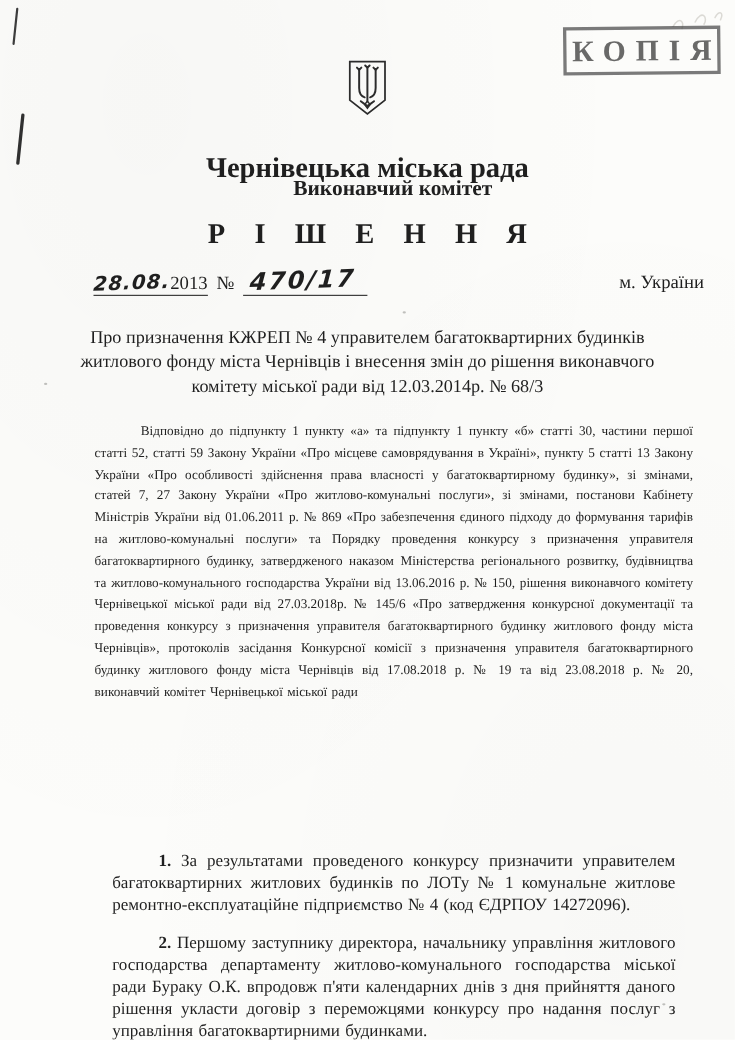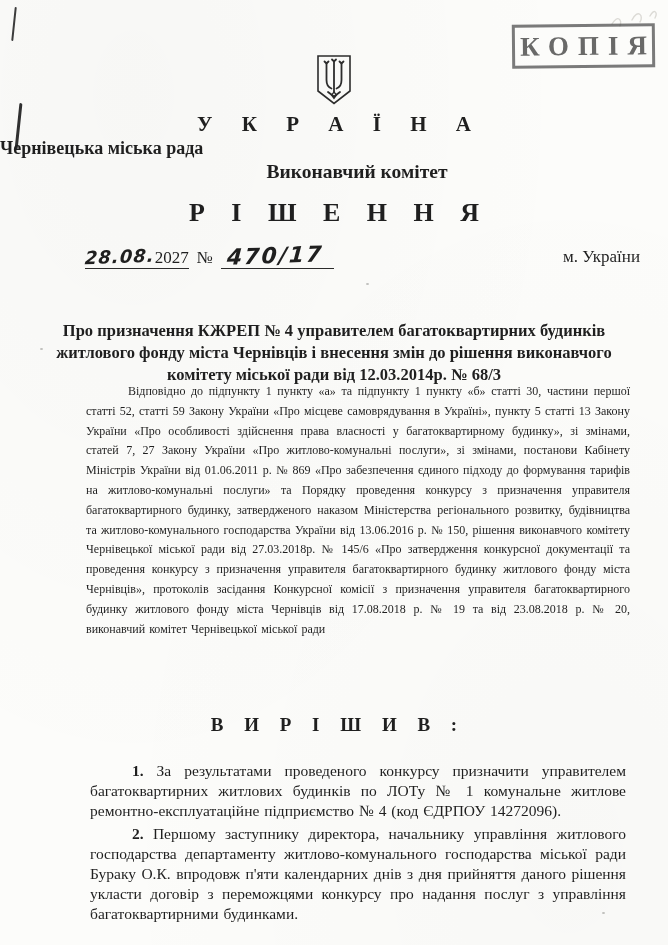--- a/index.html
+++ b/index.html
@@ -37,55 +37,55 @@
     color:rgba(72,72,72,.82);
     padding-left:9px; 
     box-shadow:inset 0 0 4px rgba(255,255,255,.6);
   }
 
   .emblem-wrap{position:absolute;left:0;right:0;top:54px;display:flex;justify-content:center;}
   .emblem-wrap svg{display:block;}
 
   .country{position:absolute;left:0;right:0;top:112px;text-align:center;
     font-weight:bold;font-size:21px;letter-spacing:12px;text-indent:12px;}
-  .council{position:absolute;left:0;right:0;top:138px;
-    font-weight:bold;font-size:18px;}
+  .council{position:absolute;left:0;right:0;top:138px;text-align:center;
+    font-weight:bold;font-size:26px;}
   .committee{position:absolute;left:0;right:0;top:161px;text-align:center;
     font-weight:bold;font-size:19.5px;margin-left:46px;}
   .doc-type{position:absolute;left:0;right:0;top:198px;text-align:center;
     font-weight:bold;font-size:26px;letter-spacing:10px;text-indent:10px;}
 
   
   .date-row{position:absolute;left:85px;right:28px;top:235px;height:34px;
     display:flex;justify-content:space-between;align-items:flex-end;}
   .date-group{display:flex;align-items:flex-end;gap:8px;}
   .u{border-bottom:1.6px solid #2b2b2b;}
   .hand{font-family:"DejaVu Sans",sans-serif;font-style:italic;font-weight:bold;
     display:inline-block;transform:rotate(-2deg) skewX(-6deg);}
   .date-hand{font-size:18px;letter-spacing:1px;}
   .date-print{font-size:17px;font-weight:normal;}
   .no-sign{font-size:17px;padding-bottom:1px;}
   .doc-number{font-size:22px;letter-spacing:2px;padding:0 10px 0 6px;}
   .city{font-size:17px;padding-bottom:2px;}
 
   
   .title{position:absolute;left:54px;right:54px;top:296px;
-    text-align:center;font-weight:bold;font-size:16.5px;line-height:22px;margin-top:24px;}
+    text-align:center;font-weight:normal;font-size:16.5px;line-height:22px;}
 
   
   .preamble{position:absolute;left:86px;right:38px;top:382px;
     text-align:justify;font-size:12px;line-height:19.8px;text-indent:42px;
     word-spacing:1px;}
 
   .resolved{position:absolute;left:0;right:0;top:714px;text-align:center;
     font-weight:bold;font-size:19px;letter-spacing:8px;text-indent:8px;}
 
   .items{position:absolute;left:86px;right:38px;top:757px;}
   .item{text-align:justify;font-size:15.5px;line-height:19.8px;text-indent:42px;
-    word-spacing:1px;margin:4px;}
+    word-spacing:1px;margin:16px;}
   .item .num{font-weight:bold;}
 </style>
 </head>
 <body>
 
 <div class="page">
 
   <div class="pen-mark-1"></div>
   <div class="pen-mark-2"></div>
   <svg class="pencil-scribble" width="52" height="26" viewBox="0 0 52 26">
@@ -110,38 +110,36 @@
           <path d="M9.5,7.5 L11.5,9.5 L13.5,7.5"></path>
           <path d="M17,5.5 L19,7.5 L21,5.5"></path>
           <path d="M24.5,7.5 L26.5,9.5 L28.5,7.5"></path>
           <path d="M13,38 L19,42.5 L25,38"></path>
           <path d="M19,38 L21.5,41 L19,44.5 L16.5,41 Z" stroke-width="1.3"></path>
         </g>
       </svg>
     </span>
   </div>
 
-  <div class="country">У К Р А Ї Н А</div>
   <div class="council">Чернівецька міська рада</div>
   <div class="committee">Виконавчий  комітет</div>
   <div class="doc-type">Р І Ш Е Н Н Я</div>
 
   <div class="date-row">
     <span class="date-group">
-      <span class="u"><span class="hand date-hand">28.08.</span><span class="date-print">2027</span></span>
+      <span class="u"><span class="hand date-hand">28.08.</span><span class="date-print">2013</span></span>
       <span class="no-sign">№</span>
       <span class="u"><span class="hand doc-number">470/17</span></span>
     </span>
     <span class="city">м. України</span>
   </div>
 
   <div class="title">Про призначення  КЖРЕП № 4 управителем багатоквартирних будинків житлового фонду міста Чернівців і внесення змін до рішення виконавчого комітету міської ради від 12.03.2014р. № 68/3</div>
 
   <div class="preamble">Відповідно до підпункту 1 пункту «а» та підпункту 1 пункту «б» статті 30, частини першої статті 52, статті 59 Закону України «Про місцеве самоврядування в Україні», пункту 5 статті 13 Закону України «Про особливості здійснення права власності у багатоквартирному будинку», зі змінами, статей 7, 27 Закону України «Про житлово-комунальні послуги», зі змінами, постанови Кабінету Міністрів України від 01.06.2011 р. № 869 «Про забезпечення єдиного підходу до формування тарифів на житлово-комунальні послуги» та Порядку проведення конкурсу з призначення управителя багатоквартирного будинку, затвердженого наказом Міністерства регіонального розвитку, будівництва та житлово-комунального господарства України від 13.06.2016 р. № 150, рішення виконавчого комітету Чернівецької міської ради від 27.03.2018р. № 145/6 «Про затвердження конкурсної документації та проведення конкурсу з призначення управителя багатоквартирного будинку житлового фонду міста Чернівців», протоколів засідання Конкурсної комісії з призначення управителя багатоквартирного будинку житлового фонду міста Чернівців від 17.08.2018 р. № 19 та від 23.08.2018 р. № 20, виконавчий комітет Чернівецької міської ради</div>
 
-  <div class="resolved">В И Р І Ш И В :</div>
 
   <div class="items">
     <p class="item"><span class="num">1.</span> <span>За результатами проведеного конкурсу призначити управителем багатоквартирних житлових будинків по ЛОТу № 1  комунальне житлове ремонтно-експлуатаційне підприємство № 4 (код ЄДРПОУ 14272096).</span></p>
     <p class="item"><span class="num">2.</span> <span>Першому заступнику директора, начальнику управління житлового господарства департаменту житлово-комунального господарства міської ради Бураку О.К. впродовж п'яти календарних днів з дня прийняття даного рішення укласти договір з переможцями конкурсу про надання послуг з управління багатоквартирними будинками.</span></p>
   </div>
 
 </div>
 
 </body></html>

